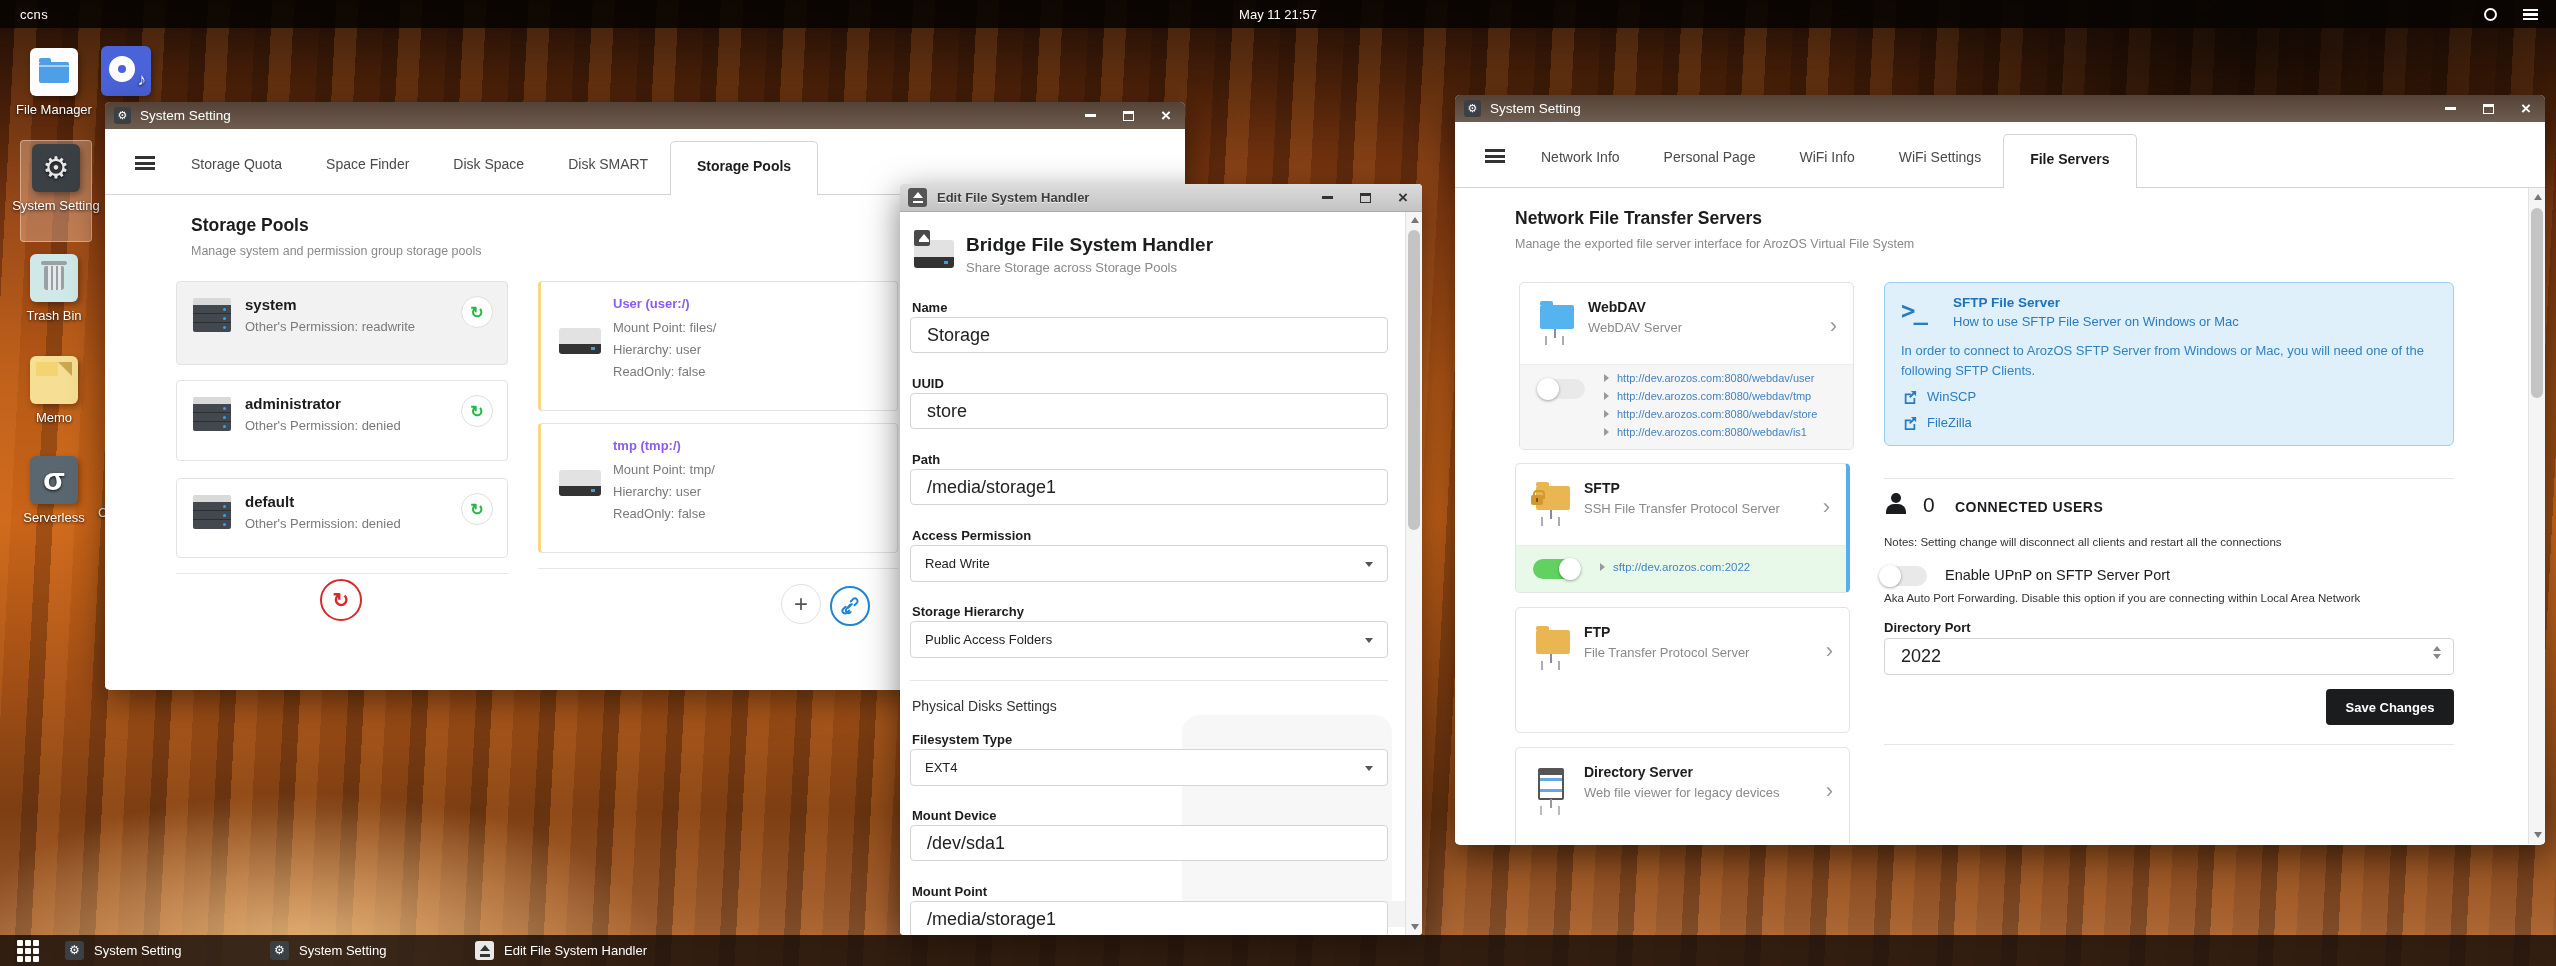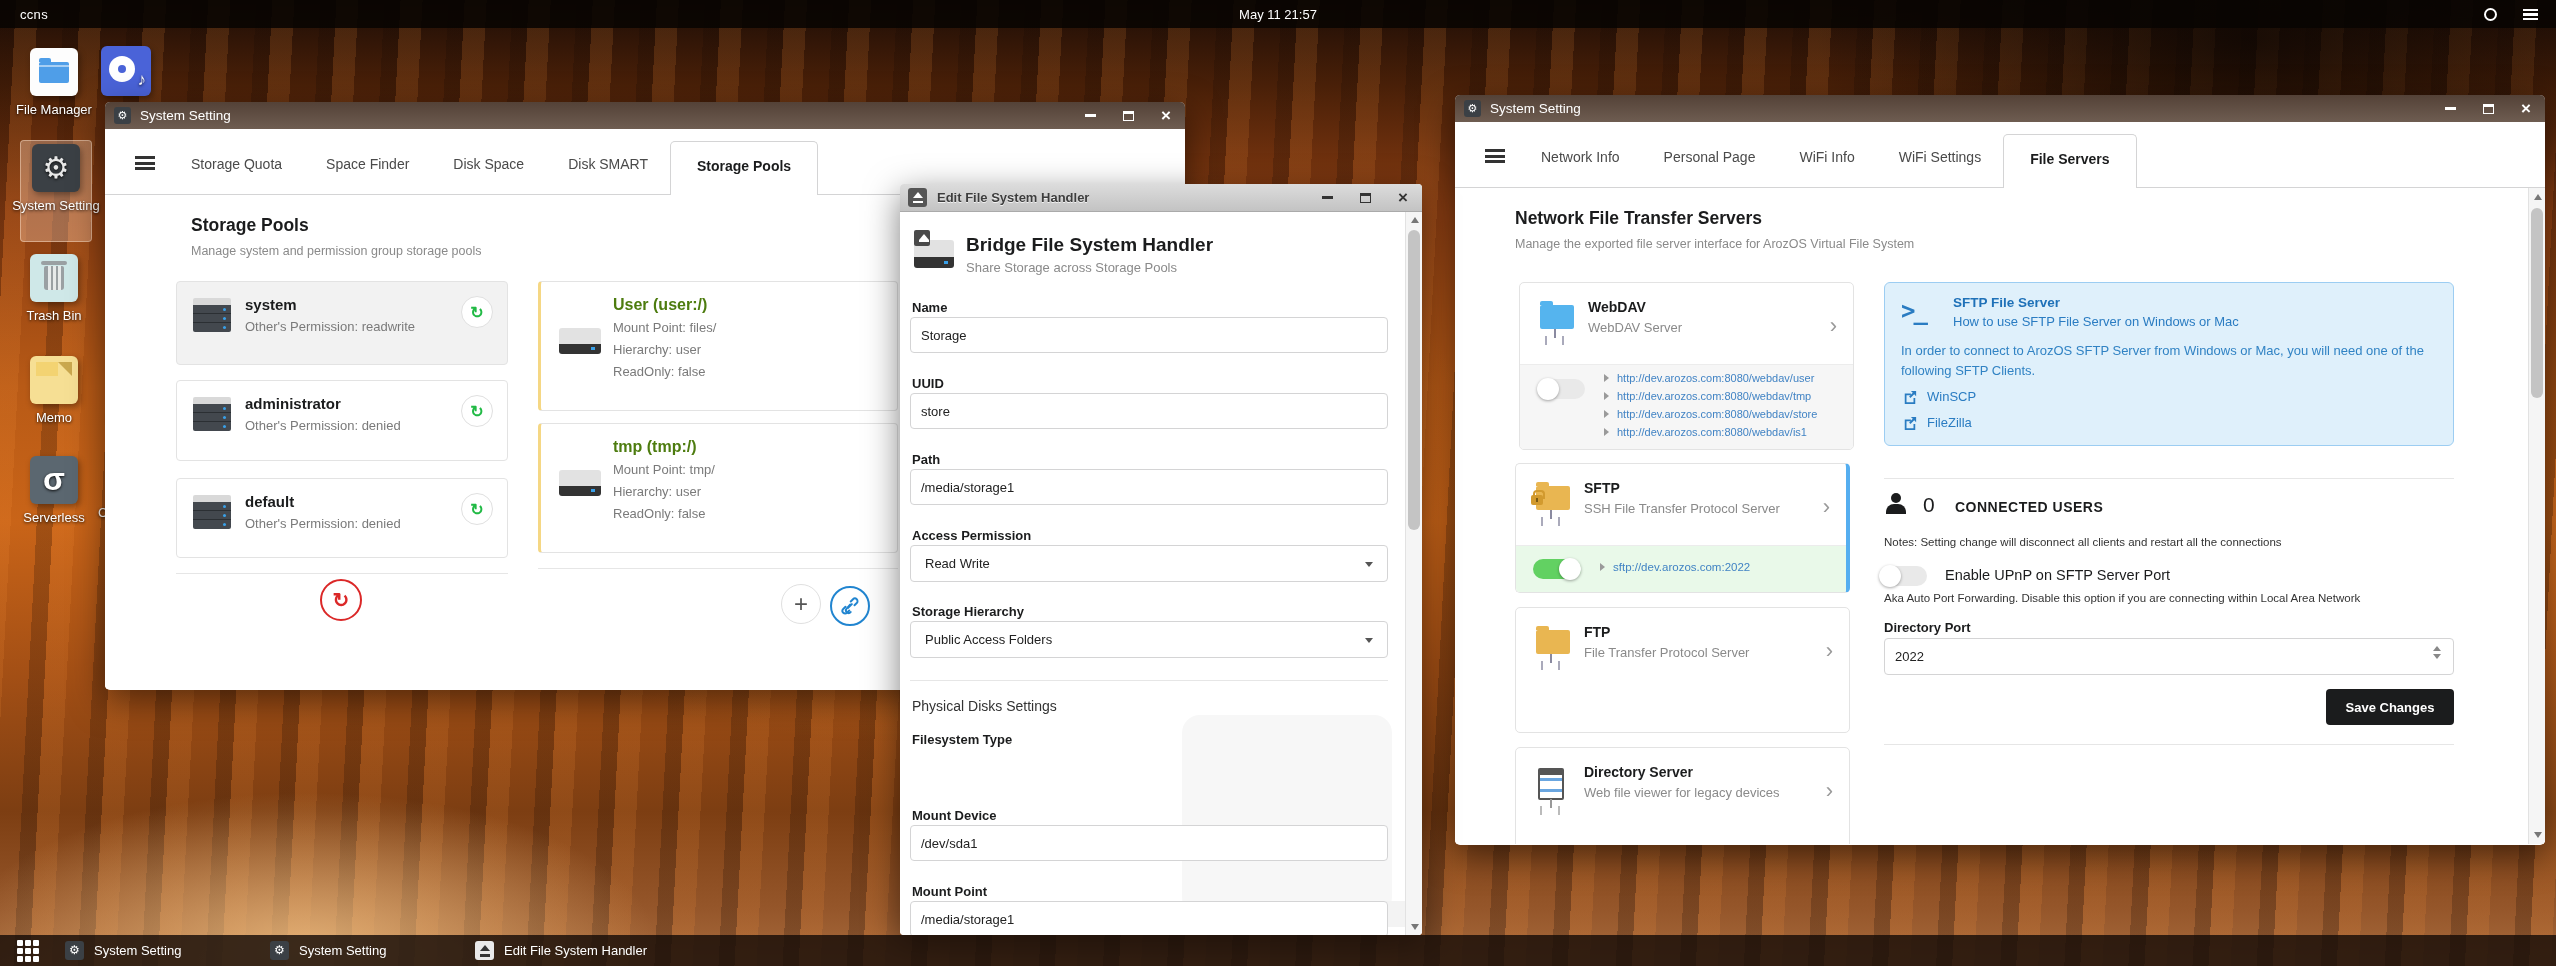--- a/index.html
+++ b/index.html
@@ -84,35 +84,35 @@
   .rack::after { content:""; position:absolute; right:5px; top:10px; width:3px; height:3px; background:#39a0e8; border-radius:50%;
     box-shadow:0 9px 0 #39a0e8, 0 18px 0 #39a0e8; }
   .pname { position:absolute; left:68px; top:14px; font-size:15px; font-weight:bold; color:#1b1c1d; }
   .pdesc { position:absolute; left:68px; top:37px; font-size:13px; color:#7a7a7a; }
   .synbtn { position:absolute; right:14px; top:14px; width:32px; height:32px; border:1px solid #e0e0e0; border-radius:50%;
     color:#21ba45; font-size:16px; font-weight:bold; display:flex; align-items:center; justify-content:center; background:#fff; cursor:pointer; }
   .mcard { position:absolute; border:1px solid #e3e3e3; border-left:3px solid #f5d784; border-radius:4px; background:#fff; }
   .hdd { position:absolute; left:18px; top:46px; width:42px; height:26px; border-radius:3px;
     background:linear-gradient(180deg,#e2e2e2 0 60%, #333 60%); }
   .hdd::after { content:""; position:absolute; right:6px; bottom:4px; width:4px; height:3px; background:#39a0e8; }
-  .mname { position:absolute; left:72px; top:14px; font-size:16px; font-weight:bold; color:#4d7c0f; }
+  .mname { position:absolute; left:72px; top:14px; font-size:13px; font-weight:bold; color:#8b5cf6; }
   .mline { position:absolute; left:72px; font-size:13px; color:#7a7a7a; }
   .divider { position:absolute; height:1px; background:#e6e6e6; }
   .circbtn { position:absolute; border-radius:50%; background:#fff; display:flex; align-items:center; justify-content:center; cursor:pointer; }
 
   
   .dlg-tbar { height:28px; background:linear-gradient(#dcdcdc,#c3c3c3); display:flex; align-items:center; border-bottom:1px solid #aaa; }
   .dlg-tbar .appico { width:19px; height:19px; background:#555; border-radius:3px; margin:0 10px 0 8px; position:relative; }
   .dlg-ttl { font-size:13px; font-weight:bold; color:#3d3d3d; text-shadow:0 1px 0 rgba(255,255,255,.75); }
   .dlg-tbar .wc { color:#333; }
   .eject-w::before { content:""; position:absolute; left:4.5px; top:4px; border-style:solid; border-width:0 5px 6px 5px; border-color:transparent transparent #fff transparent; }
   .eject-w::after { content:""; position:absolute; left:4.5px; bottom:4px; width:10px; height:2.5px; background:#fff; }
   .fld-label { position:absolute; font-size:13px; font-weight:bold; color:#1b1c1d; }
-  .fld-input { position:absolute; height:36px; width:478px; border:1px solid #d4d4d5; border-radius:4px; font-size:13px;
-    padding:0 10px; color:#222; font-family:"Liberation Sans",sans-serif; background:#fff; }
+  .fld-input { position:absolute; height:36px; width:478px; border:1px solid #d4d4d5; border-radius:4px; font-size:18px;
+    padding:0 16px; color:#222; font-family:"Liberation Sans",sans-serif; background:#fff; }
   .fld-select { position:absolute; height:37px; width:478px; border:1px solid #d4d4d5; border-radius:4px; font-size:13px;
     padding:10px 14px; color:#222; background:#fff; cursor:pointer; }
   .caret { position:absolute; right:14px; top:16px; border-style:solid; border-width:5px 4.5px 0 4.5px; border-color:#555 transparent transparent transparent; }
   .vscroll { position:absolute; top:0; bottom:0; width:17px; background:#f5f5f5; border-left:1px solid #e2e2e2; }
   .vthumb { position:absolute; left:2px; width:12px; background:#c4c4c4; border-radius:6px; }
   .arr-up { position:absolute; left:4.5px; border-style:solid; border-width:0 4px 6px 4px; border-color:transparent transparent #777 transparent; }
   .arr-dn { position:absolute; left:4.5px; border-style:solid; border-width:6px 4px 0 4px; border-color:#777 transparent transparent transparent; }
   .watermark { position:absolute; right:30px; bottom:20px; width:210px; height:200px; background:#f7f7f7; border-radius:18px; }
   .watermark::after { content:""; position:absolute; left:30px; bottom:-12px; width:210px; height:26px; background:#f3f3f3; border-radius:6px; }
 
@@ -488,20 +488,24 @@
     <span class="fld-label" style="left:12px; top:392px;">Storage Hierarchy</span>
     <div class="fld-select" style="left:10px; top:409px;">
       <span>Public Access Folders</span>
       <span class="caret"></span>
     </div>
 
     <div class="divider" style="left:10px; top:468px; width:478px;"></div>
     <span style="position:absolute; left:12px; top:486px; font-size:14px; color:#333;">Physical Disks Settings</span>
 
     <span class="fld-label" style="left:12px; top:520px;">Filesystem Type</span>
+    <div class="fld-select" style="left:10px; top:537px;">
+      <span>EXT4</span>
+      <span class="caret"></span>
+    </div>
 
     <span class="fld-label" style="left:12px; top:596px;">Mount Device</span>
     <input class="fld-input" style="left: 10px; top: 613px;" value="/dev/sda1">
 
     <span class="fld-label" style="left:12px; top:672px;">Mount Point</span>
     <input class="fld-input" style="left: 10px; top: 689px;" value="/media/storage1">
 
     <div class="vscroll" style="right:0;">
       <span class="arr-up" style="top:5px;"></span>
       <span class="vthumb" style="top:18px; height:300px;"></span>

